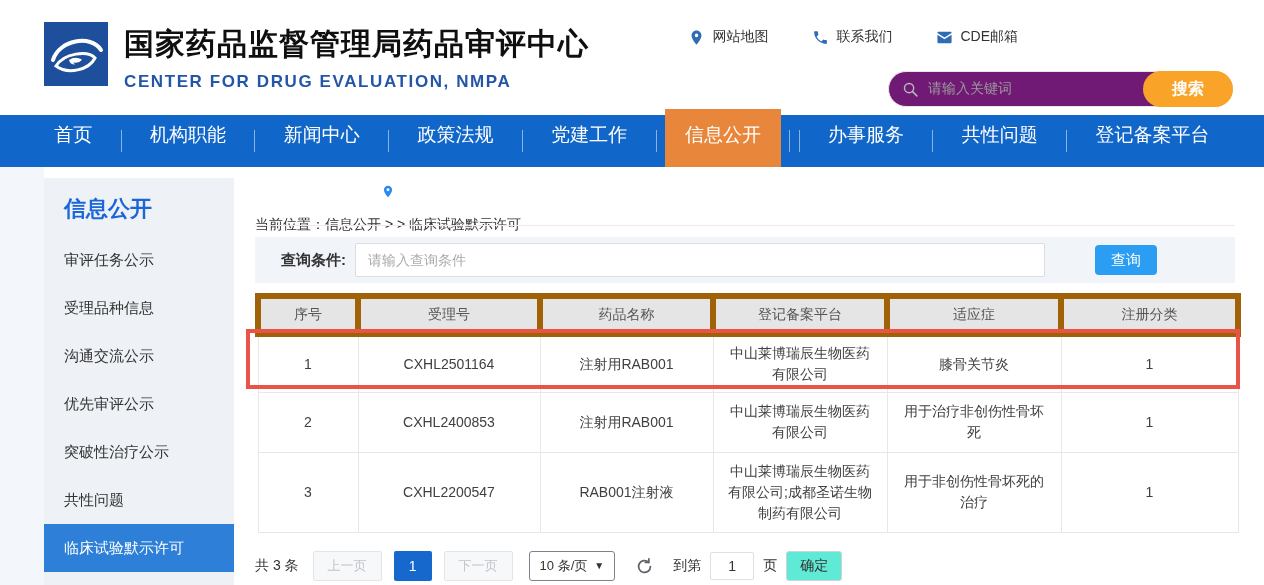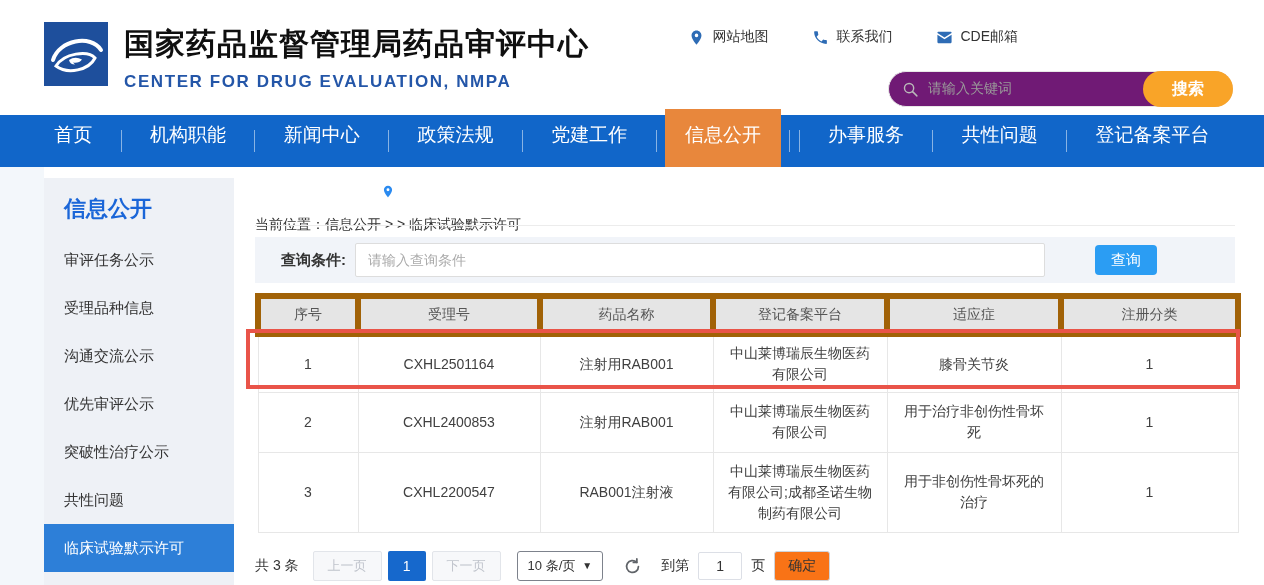--- a/index.html
+++ b/index.html
@@ -50,29 +50,29 @@
   table.results th { background:#e5e5e5; color:#555; font-size:14px; font-weight:normal; height:38px; border:6px solid #a16207; }
   table.results td { background:#fff; color:#404040; font-size:14px; text-align:center; border:1px solid #e7e7e7; padding:4px 10px; line-height:21px; vertical-align:middle; }
   table.results tbody tr:nth-child(1) { height:58px; }
   table.results tbody tr:nth-child(2) { height:60px; }
   table.results tbody tr:nth-child(3) { height:80px; }
   .c0{width:100px}.c1{width:182px}.c2{width:173px}.c3{width:174px}.c4{width:174px}.c5{width:177px}
 
   .pagination { position:absolute; left:0; top:384px; display:flex; align-items:center; gap:10px; }
   .pg-total { font-size:14px; color:#333; margin-right:4px; white-space:nowrap; }
   .pg-btn { height:30px; line-height:28px; padding:0 14px; border:1px solid #e2e5ea; background:#f7f8fa; color:#c0c4cc; font-size:13px; border-radius:2px; cursor:default; white-space:nowrap; }
-  .pg-group { display:flex; gap:6px; align-items:center; }
+  .pg-group { display:flex; gap:12px; align-items:center; }
   .pg-current { min-width:38px; height:30px; line-height:30px; text-align:center; background:#1668cc; color:#fff; font-size:14px; border-radius:2px; cursor:pointer; }
   .pg-size { height:30px; line-height:28px; border:1px solid #7d828c; border-radius:3px; background:#fff; padding:0 10px; font-size:13px; color:#333; display:flex; align-items:center; gap:7px; cursor:pointer; margin-left:6px; }
   .pg-size .caret { font-size:10px; color:#333; }
   .refresh { width:22px; height:22px; margin-left:10px; cursor:pointer; display:flex; align-items:center; }
   .refresh svg { width:19px; height:19px; stroke:#5f6368; fill:none; stroke-width:2.2; }
   .pg-goto { display:flex; align-items:center; gap:9px; font-size:14px; color:#333; margin-left:6px; }
   .pg-goto input { width:44px; height:28px; border:1px solid #dcdfe6; border-radius:2px; text-align:center; font-size:14px; color:#333; font-family:inherit; }
-  .pg-confirm { height:30px; padding:0 13px; border:1px solid #cfd3d9; border-radius:3px; background:#f97316; color:#333; font-size:14px; cursor:pointer; font-family:inherit; }
+  .pg-confirm { height:30px; padding:0 13px; border:1px solid #cfd3d9; border-radius:3px; background:#5eead4; color:#333; font-size:14px; cursor:pointer; font-family:inherit; }
 
   .highlight-rect { position:absolute; left:246px; top:329px; width:994px; height:60px; border:4px solid #e95449; pointer-events:none; z-index:9; }
 </style>
 </head>
 <body>
 
 <div class="header">
   <div class="logo">
     <svg viewBox="0 0 64 64">
       <path d="M9 38 C15 18 47 12 57 28" fill="none" stroke="#fff" stroke-width="4" stroke-linecap="round"></path>

